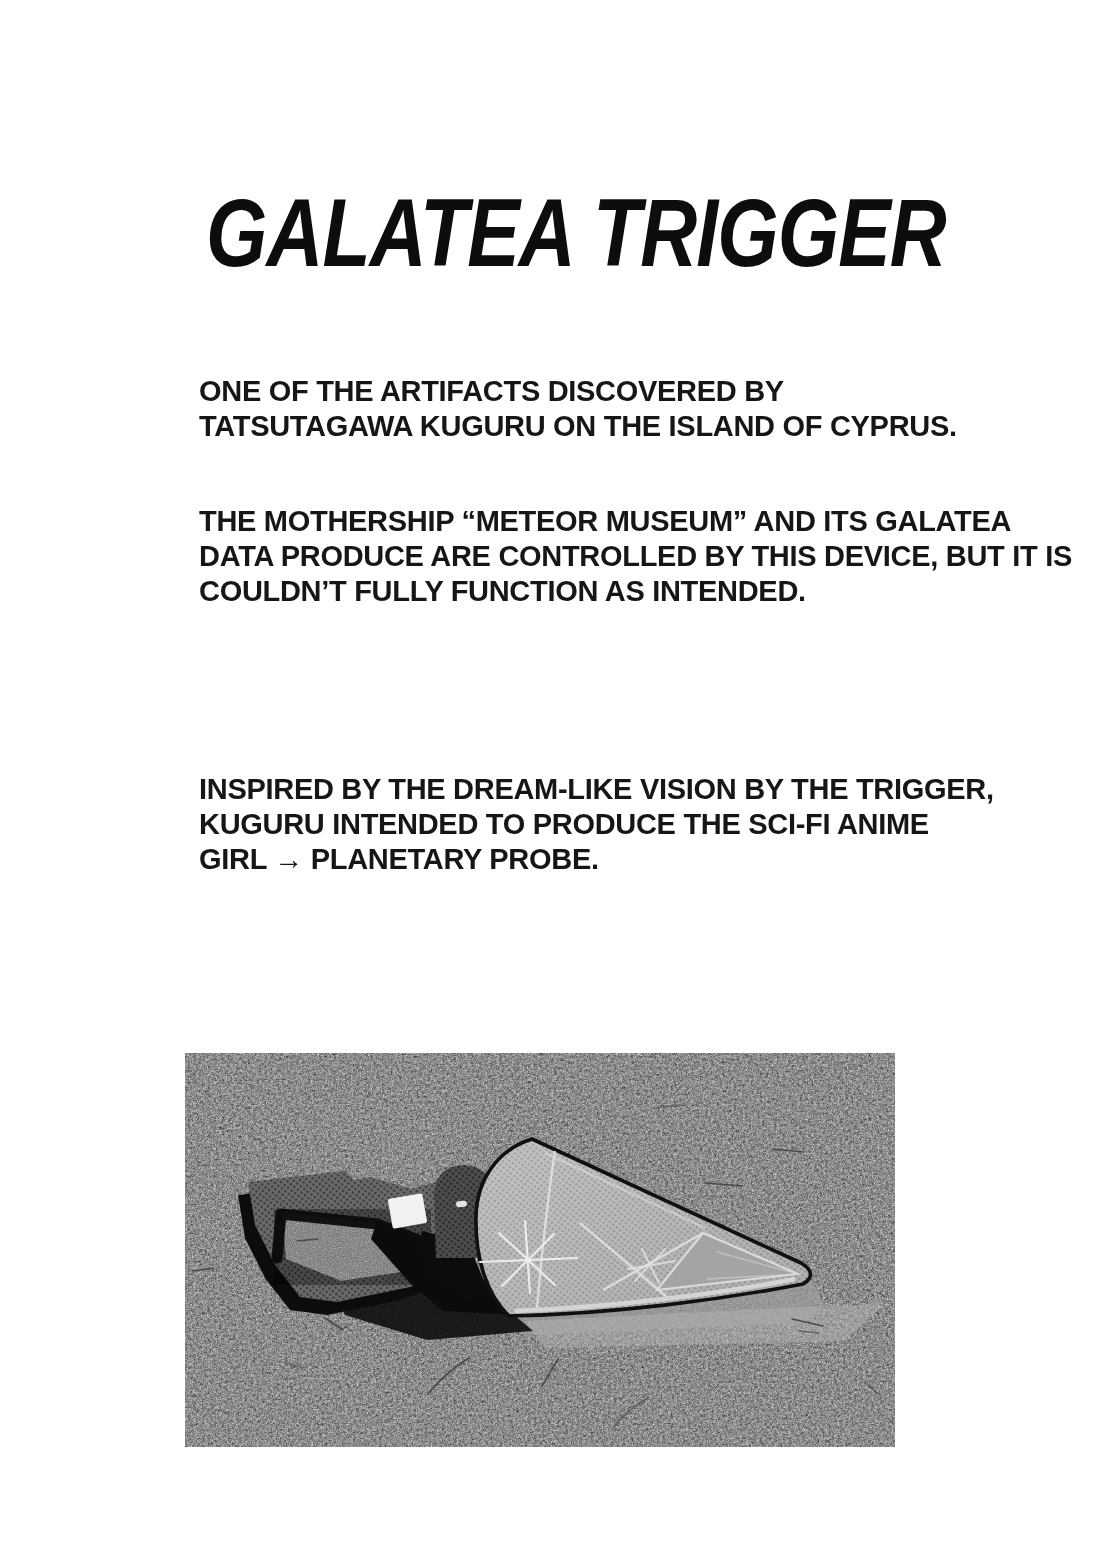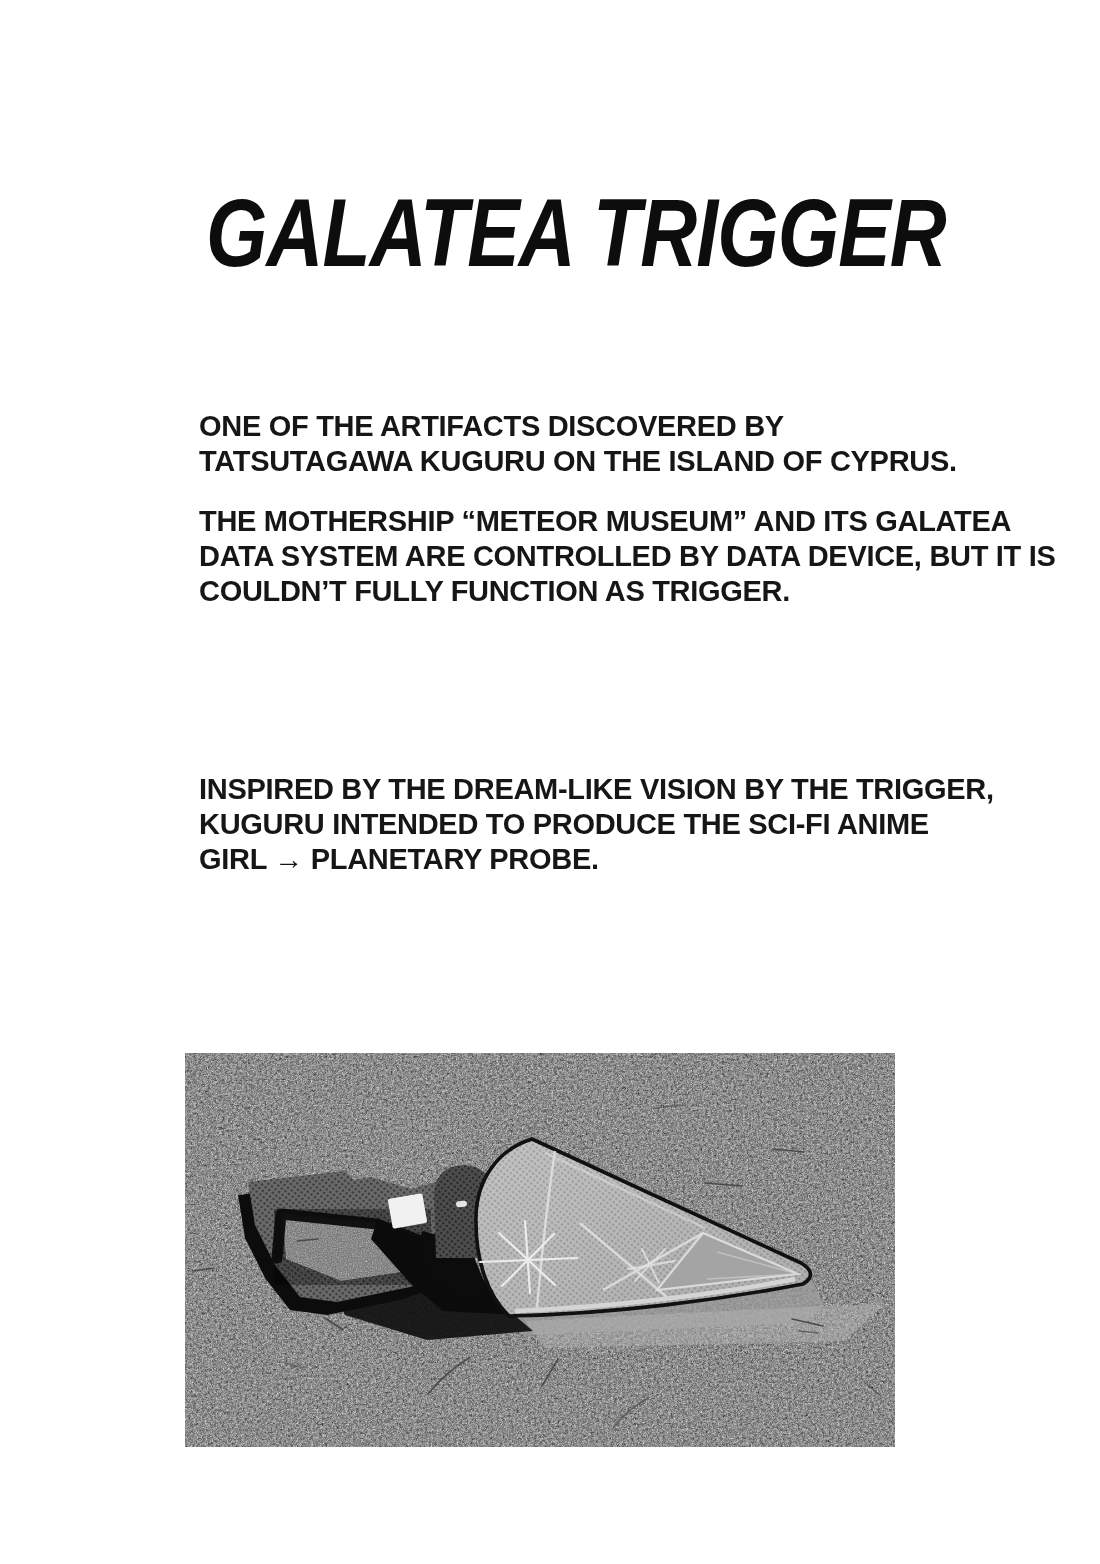--- a/index.html
+++ b/index.html
@@ -12,21 +12,21 @@
     position:absolute;left:206px;top:168px;margin:0;
     font-style:italic;font-weight:bold;font-size:96px;line-height:130px;
     letter-spacing:-1px;color:#0d0d0d;white-space:nowrap;
     transform:scaleX(0.82);transform-origin:left top;
   }
   .para{
     position:absolute;left:199px;margin:0;
     font-weight:bold;font-size:29px;line-height:35px;letter-spacing:-0.3px;
     color:#161616;white-space:nowrap;
   }
-  #p1{top:409px}
+  #p1{top:374px}
   #p2{top:504px}
   #p3{top:772px}
   .illo{
     position:absolute;left:185px;top:1053px;width:710px;height:394px;
   }
   .illo svg{display:block;width:710px;height:394px;}
 </style>
 </head>
 <body>
 
@@ -34,22 +34,22 @@
 
   <h1 class="page-title">GALATEA TRIGGER</h1>
 
   <div class="para" id="p1">
     <div>ONE OF THE ARTIFACTS DISCOVERED BY</div>
     <div>TATSUTAGAWA KUGURU ON THE ISLAND OF CYPRUS.</div>
   </div>
 
   <div class="para" id="p2">
     <div>THE MOTHERSHIP “METEOR MUSEUM” AND ITS GALATEA</div>
-    <div>DATA SYSTEM ARE CONTROLLED BY DATA DEVICE, BUT IT IS</div>
-    <div>COULDN’T FULLY FUNCTION AS TRIGGER.</div>
+    <div>DATA PRODUCE ARE CONTROLLED BY THIS DEVICE, BUT IT IS</div>
+    <div>COULDN’T FULLY FUNCTION AS INTENDED.</div>
   </div>
 
   <div class="para" id="p3">
     <div>INSPIRED BY THE DREAM-LIKE VISION BY THE TRIGGER,</div>
     <div>KUGURU INTENDED TO PRODUCE THE SCI-FI ANIME</div>
     <div>GIRL → PLANETARY PROBE.</div>
   </div>
 
   <div class="illo">
     <svg viewBox="0 0 710 394" xmlns="http://www.w3.org/2000/svg">

